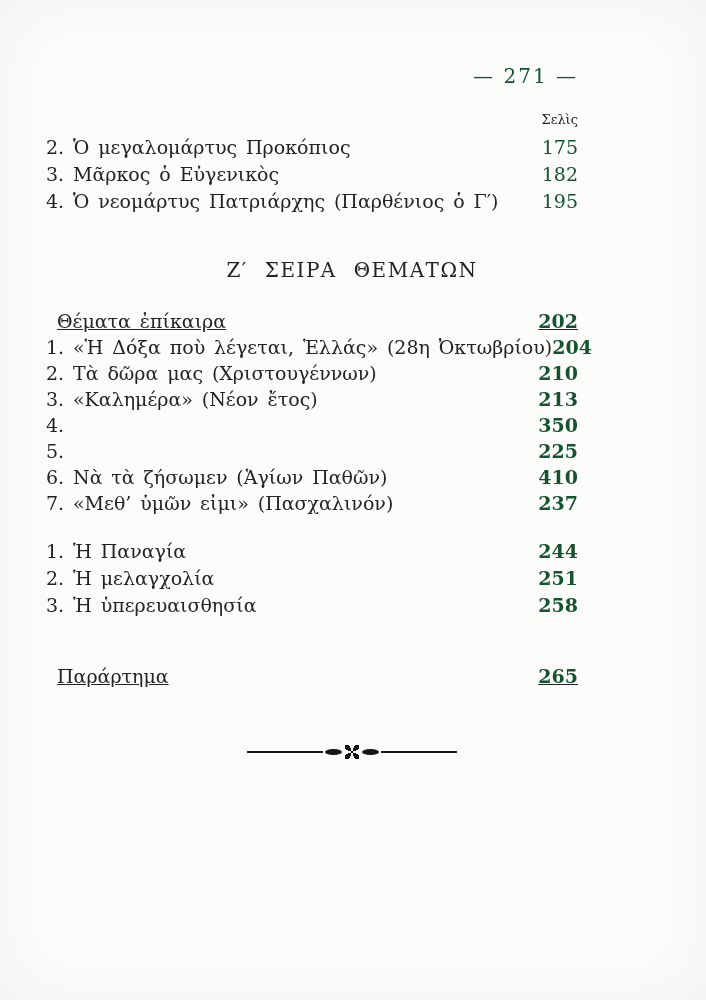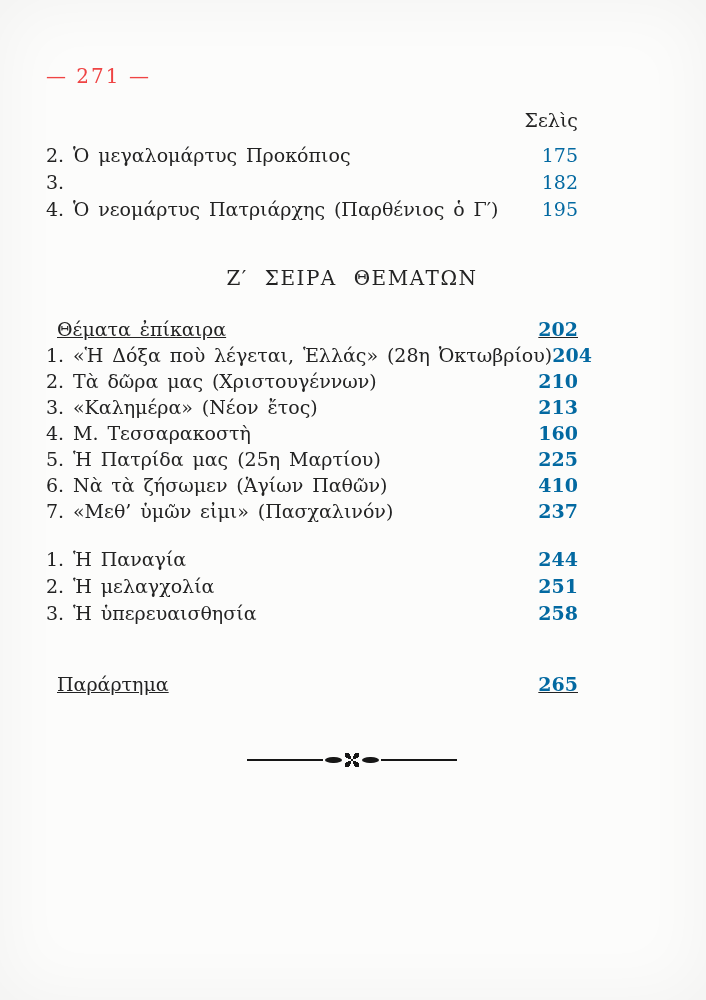--- a/index.html
+++ b/index.html
@@ -8,46 +8,46 @@
     background:#fcfcfb;
     box-sizing:border-box;
     padding:64px 128px 0 46px;
     font-family:"DejaVu Serif","Liberation Serif",serif;
     color:#232323;
     box-shadow:inset 0 0 70px rgba(0,0,0,0.045);
     overflow:hidden;
     position:relative;
   }
   .pagehead{
-    text-align:left;
+    text-align:right;
     font-size:20px;
     letter-spacing:2px;
-    color:#ef4444;
+    color:#14532d;
     line-height:24px;
   }
   .selis{
     text-align:right;
-    font-size:19px;
+    font-size:13px;
     line-height:24px;
     margin-top:20px;
-    margin-bottom:10px;
+    margin-bottom:2px;
   }
   .toc{font-size:19px;}
   .row{
     display:flex;
     align-items:baseline;
     line-height:27px;
     word-spacing:0.15em;
     white-space:nowrap;
   }
   .rows2 .row{line-height:26px;}
   .num{flex:0 0 27px;}
   .plain{padding-left:11px;text-decoration:underline;}
   .fill{flex:1 1 auto;}
-  .pg{text-align:right;color:#0369a1;}
+  .pg{text-align:right;color:#14532d;}
   .s2 .pg,.s3 .pg,.s4 .pg{font-weight:bold;}
   .s2 .pg.light{font-weight:bold;}
   .sec-title{
     text-align:center;
     font-size:20px;
     font-weight:normal;
     letter-spacing:1.5px;
     word-spacing:0.45em;
     line-height:26px;
     margin:6px;
@@ -88,20 +88,21 @@
 
     <div class="sec s1">
       <div class="row">
         <span class="num">2.</span>
           <span class="lbl">Ὁ μεγαλομάρτυς Προκόπιος</span>
           <span class="fill"></span>
           <span class="pg">175</span>
       </div>
       <div class="row">
         <span class="num">3.</span>
+          <span class="lbl">Μᾶρκος ὁ Εὐγενικὸς</span>
           <span class="fill"></span>
           <span class="pg">182</span>
       </div>
       <div class="row">
         <span class="num">4.</span>
           <span class="lbl">Ὁ νεομάρτυς Πατριάρχης (Παρθένιος ὁ Γ′)</span>
           <span class="fill"></span>
           <span class="pg">195</span>
       </div>
     </div>
@@ -127,27 +128,25 @@
           <span class="pg">210</span>
       </div>
       <div class="row">
         <span class="num">3.</span>
           <span class="lbl">«Καλημέρα» (Νέον ἔτος)</span>
           <span class="fill"></span>
           <span class="pg">213</span>
       </div>
       <div class="row">
         <span class="num">4.</span>
-          <span class="lbl">Μ. Τεσσαρακοστὴ</span>
-          <span class="fill"></span>
-          <span class="pg">160</span>
+          <span class="fill"></span>
+          <span class="pg">350</span>
       </div>
       <div class="row">
         <span class="num">5.</span>
-          <span class="lbl">Ἡ Πατρίδα μας (25η Μαρτίου)</span>
           <span class="fill"></span>
           <span class="pg">225</span>
       </div>
       <div class="row">
         <span class="num">6.</span>
           <span class="lbl">Νὰ τὰ ζήσωμεν (Ἁγίων Παθῶν)</span>
           <span class="fill"></span>
           <span class="pg">410</span>
       </div>
       <div class="row">

